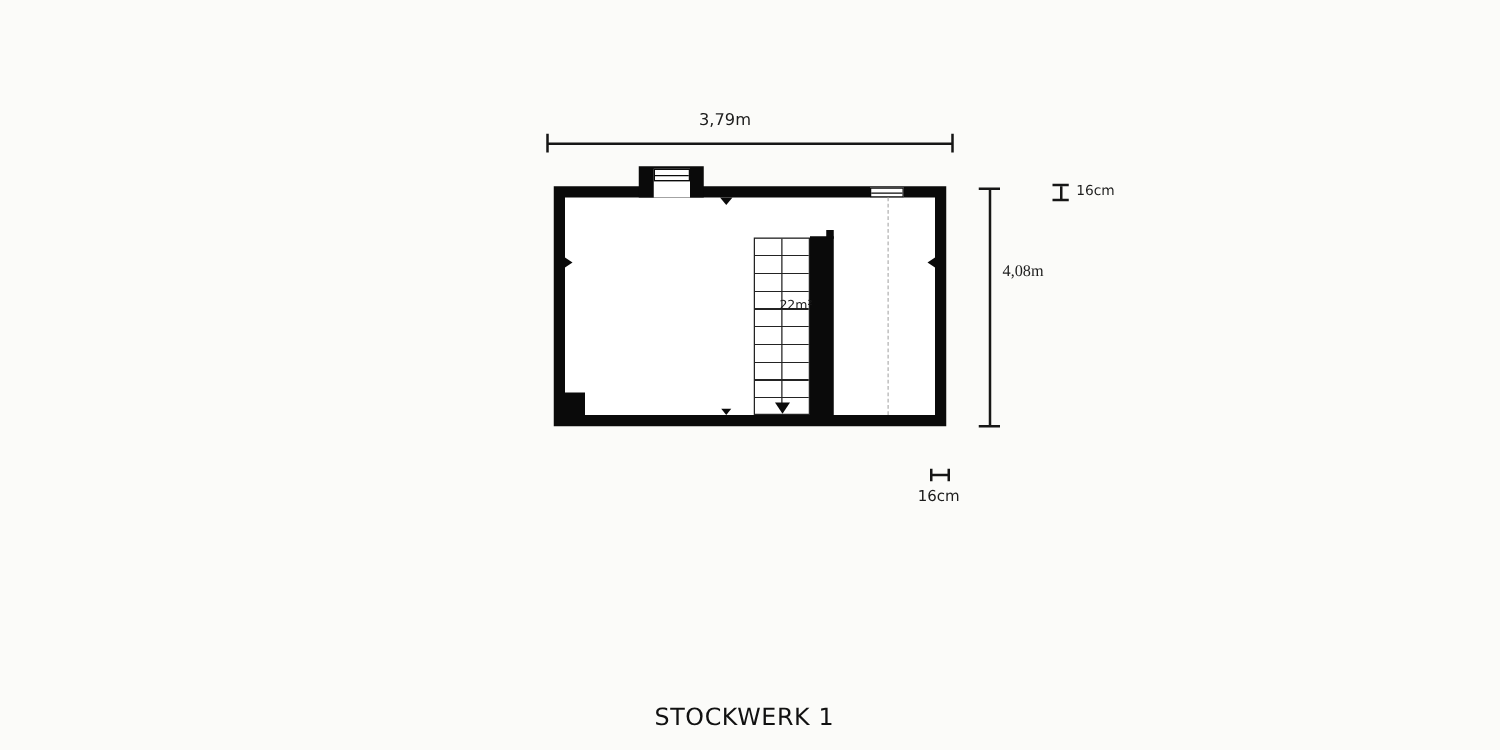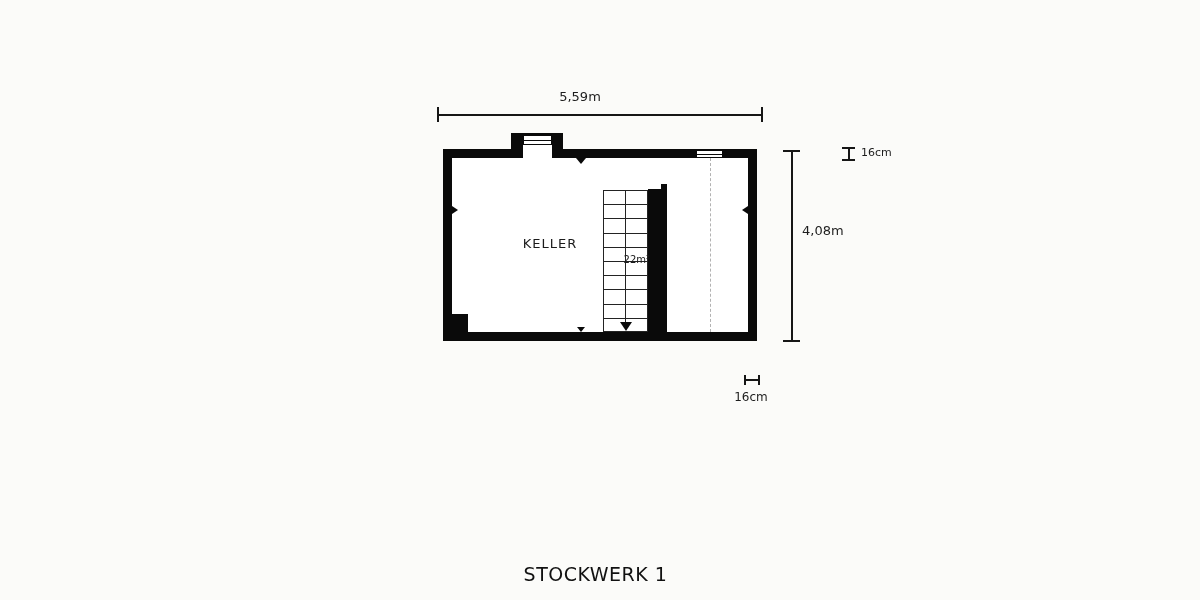--- a/index.html
+++ b/index.html
@@ -57,40 +57,40 @@
   .tri.down.small{border-left:4px solid transparent;border-right:4px solid transparent;border-top:5px solid #0a0a0a;}
   .tri.right{border-top:4px solid transparent;border-bottom:4px solid transparent;border-left:6px solid #0a0a0a;}
   .tri.left{border-top:4px solid transparent;border-bottom:4px solid transparent;border-right:6px solid #0a0a0a;}
 
   
   .dline{position:absolute;background:#161616;}
 
   
   .dim-label{position:absolute;color:#1d1d1d;white-space:nowrap;}
   .w-label{left:438px;top:89px;width:284px;text-align:center;font-size:13px;}
-  .h-label{left:802px;top:223px;font-size:13px;}
+  .h-label{left:802px;top:209px;font-size:13px;font-family:Liberation Serif, serif;}
   .t16-label{left:861px;top:146px;font-size:11px;}
   .b16-label{left:721px;top:390px;width:60px;text-align:center;font-size:12px;}
 
   .room-label{position:absolute;left:450px;top:236px;width:200px;text-align:center;color:#1b1b1b;}
   .room-name{font-size:13px;letter-spacing:1px;}
   .room-size{font-size:13.5px;margin-top:1px;}
   .room-area{font-size:10px;margin-top:3px;text-align:right;}
 
   .plan-title{
     position:absolute;left:0;top:563px;width:1191px;text-align:center;
     font-size:19px;letter-spacing:0.5px;color:#111;
   }
 </style>
 </head>
 <body>
 
 <div class="stage">
 
-  <div class="dim-label w-label">5,59m</div>
+  <div class="dim-label w-label">3,79m</div>
   <div class="dline" style="left:438px;top:114px;width:324px;height:2px;"></div>
   <div class="dline" style="left:437px;top:107px;width:2px;height:15px;"></div>
   <div class="dline" style="left:761px;top:107px;width:2px;height:15px;"></div>
 
   <div class="room-shell"></div>
 
   <div class="abs black" style="left:511px;top:133px;width:52px;height:25px;"></div>
   <div class="abs white" style="left:523px;top:145px;width:29px;height:13px;"></div>
   <div class="window" style="left:523px;top:135px;width:29px;height:10px;"></div>
 
@@ -106,21 +106,20 @@
   <div class="stair-wall-notch"></div>
 
   <div class="pillar"></div>
 
   <div class="tri down" style="left:576px;top:158px;"></div>
   <div class="tri down small" style="left:577px;top:327px;"></div>
   <div class="tri right" style="left:452px;top:206px;"></div>
   <div class="tri left" style="left:742px;top:206px;"></div>
 
   <div class="room-label">
-    <div class="room-name">KELLER</div>
     <div class="room-area">22m²</div>
   </div>
 
   <div class="dline" style="left:791px;top:151px;width:2px;height:190px;"></div>
   <div class="dline" style="left:783px;top:150px;width:17px;height:2px;"></div>
   <div class="dline" style="left:783px;top:340px;width:17px;height:2px;"></div>
   <div class="dim-label h-label">4,08m</div>
 
   <div class="dline" style="left:848px;top:149px;width:2px;height:11px;"></div>
   <div class="dline" style="left:842px;top:147px;width:13px;height:2px;"></div>

